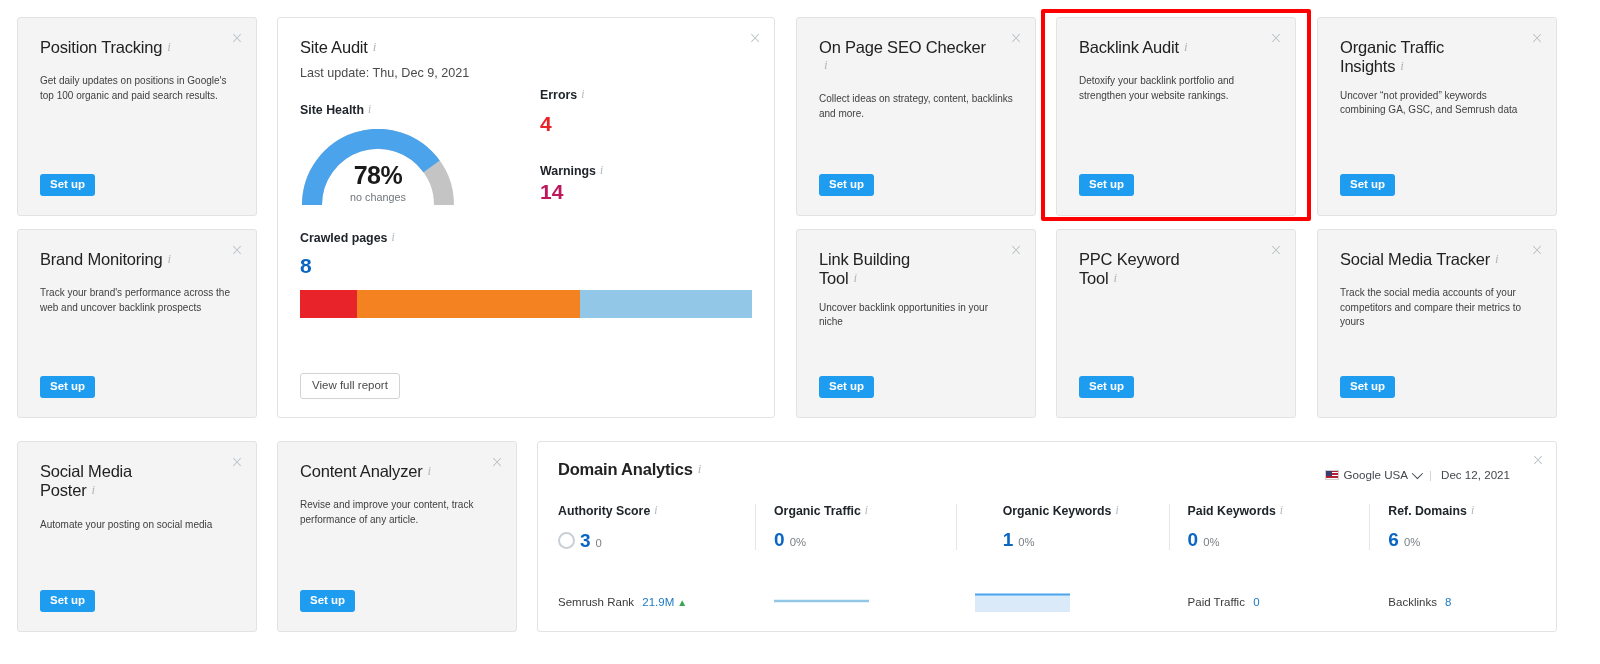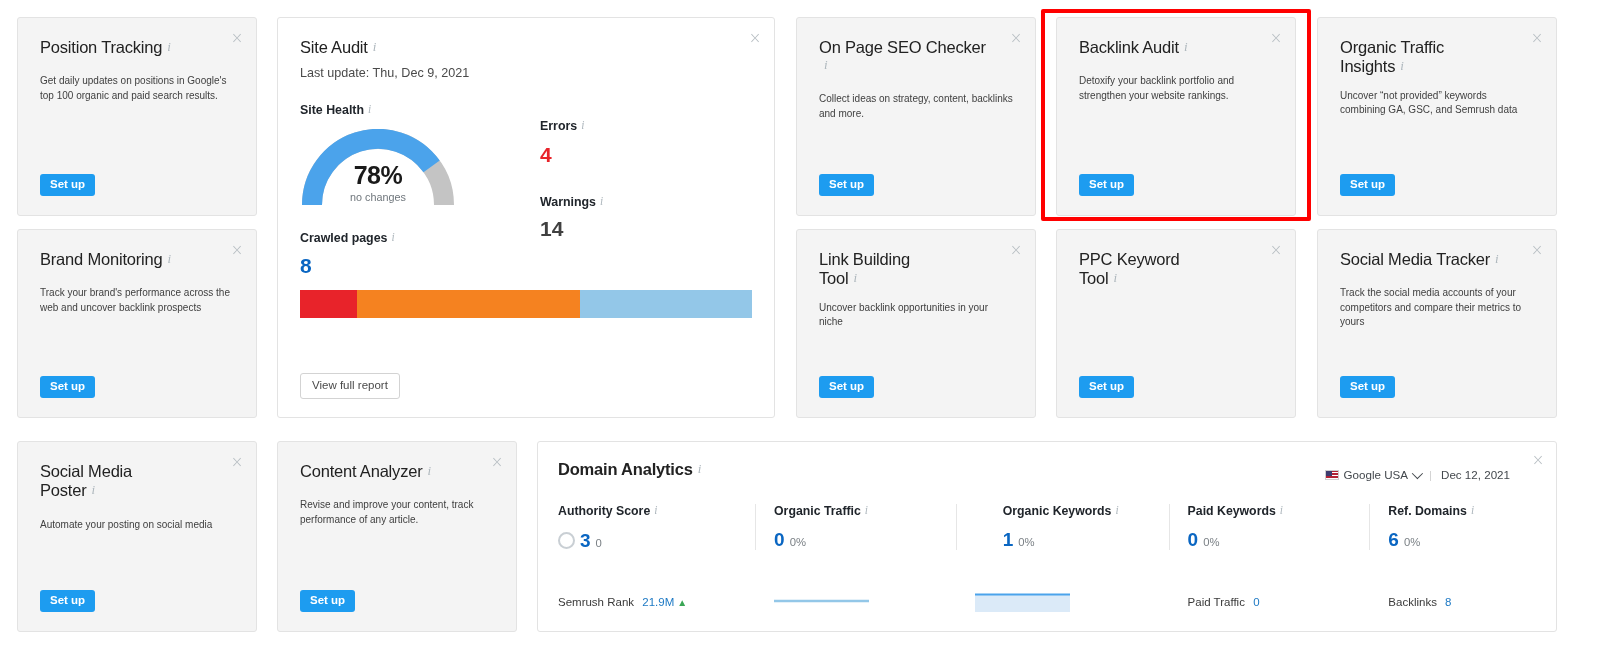--- a/index.html
+++ b/index.html
@@ -205,29 +205,29 @@
             <path d="M10 76 A66 66 0 0 1 142 76" fill="none" stroke="#c4c4c4" stroke-width="20"></path>
             <path d="M10 76 A66 66 0 0 1 129.6 37.4" fill="none" stroke="#4ba3eb" stroke-width="20"></path>
           </svg>
           <div class="gauge-center">
             <div class="gauge-pct">78%</div>
             <div class="gauge-sub">no changes</div>
           </div>
         </div>
       </div>
 
-      <div style="position:absolute;left:262px;top:101px;width:200px;">
+      <div style="position:absolute;left:262px;top:70px;width:200px;">
         <div class="metric-label">
           <span>Errors</span><span class="info-i sm">i</span>
         </div>
         <div class="metric-big" style="font-size:21px;color:#e8232a;margin-top:11px;">4</div>
         <div class="metric-label" style="margin-top:30px;">
           <span>Warnings</span><span class="info-i sm">i</span>
         </div>
-        <div class="metric-big" style="font-size:21px;color:#404040;margin-top:9px;">14</div>
+        <div class="metric-big" style="font-size:21px;color:#be185d;margin-top:3px;">14</div>
       </div>
 
       <div style="position:absolute;left:22px;top:213px;right:22px;">
         <div class="metric-label">
           <span>Crawled pages</span><span class="info-i sm">i</span>
         </div>
         <div class="metric-big" style="font-size:21px;color:#0a66c2;margin-top:10px;">8</div>
         <div class="segbar" style="margin-top:14px;">
           <div style="width:12.5%;background:#e8232a;"></div>
           <div style="width:49.5%;background:#f58220;"></div>

